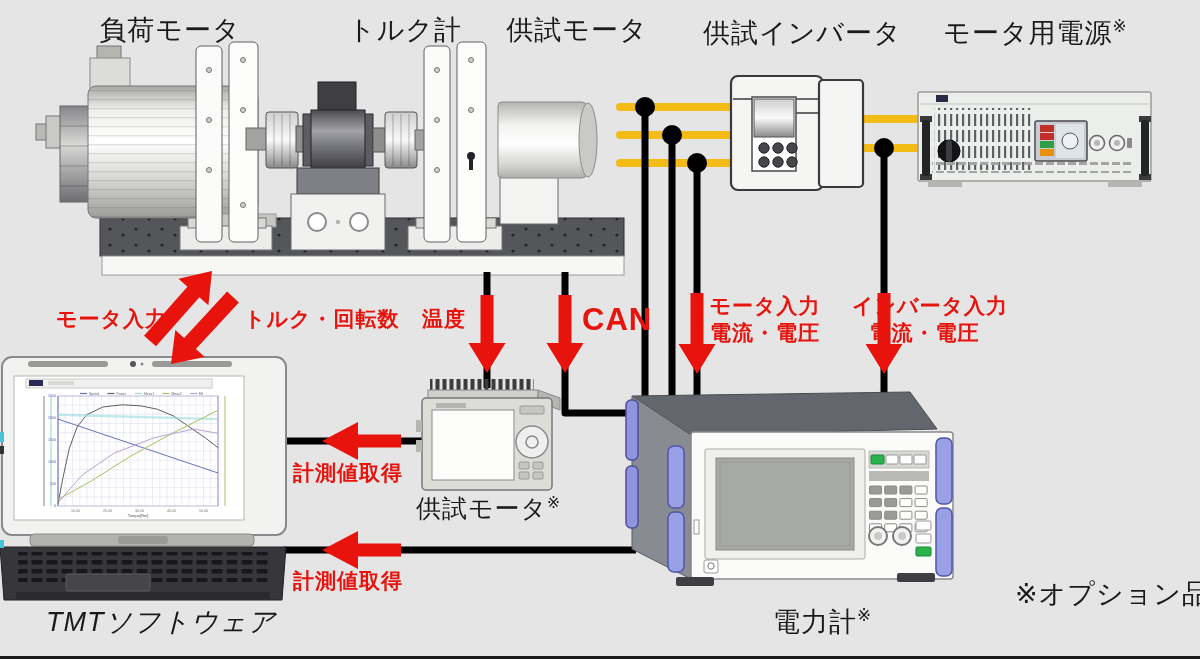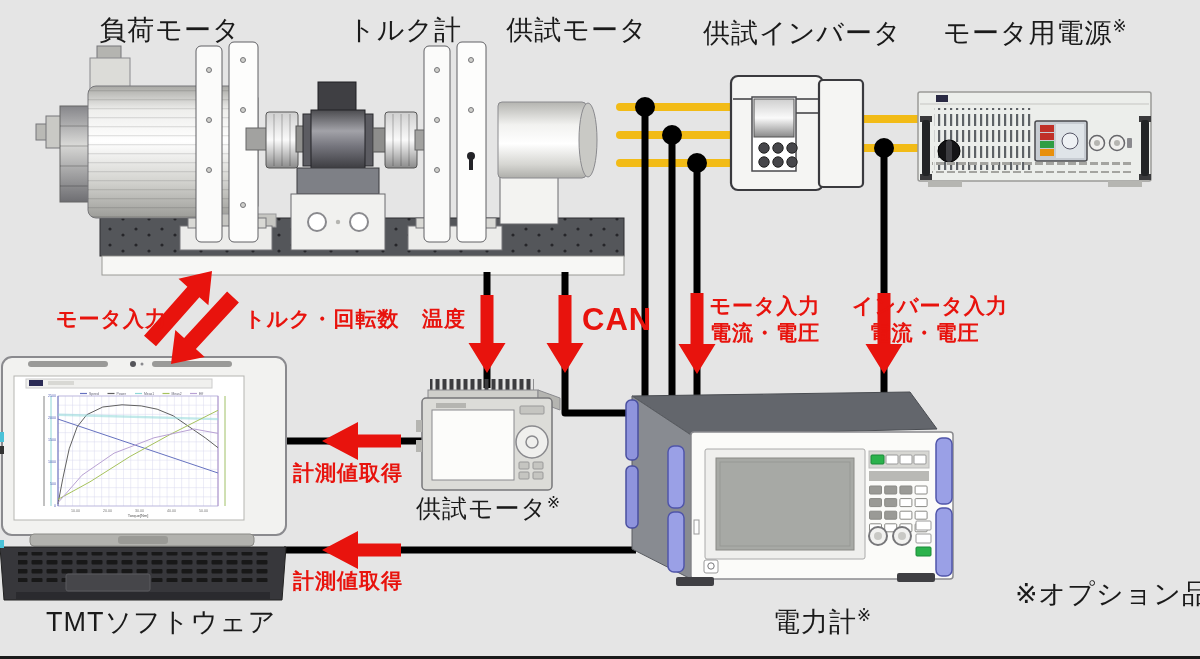--- a/index.html
+++ b/index.html
@@ -421,17 +421,17 @@
   <div>電流・電圧</div>
 </div>
 <div class="rlbl two" style="left:852px;top:292px;width:145px;">
   <div>インバータ入力</div>
   <div>電流・電圧</div>
 </div>
 <div class="rlbl" style="left:293px;top:459px;"><span>計測値取得</span></div>
 <div class="rlbl" style="left:293px;top:567px;"><span>計測値取得</span></div>
 
 <div class="lbl" style="left:408px;top:492px;width:160px;font-size:25px;"><span>供試モータ</span><span class="sup">※</span></div>
-<div class="lbl" style="left:46px;top:604px;width:200px;"><span>TMTソフトウェア</span></div>
+<div class="lbl" style="left:46px;top:604px;width:200px;font-style:italic;"><span>TMTソフトウェア</span></div>
 <div class="lbl" style="left:752px;top:604px;width:140px;"><span>電力計</span><span class="sup">※</span></div>
 <div class="lbl" style="left:1015px;top:576px;width:170px;text-align:right;"><span>※オプション品</span></div>
 
 </div>
 
 </body></html>

